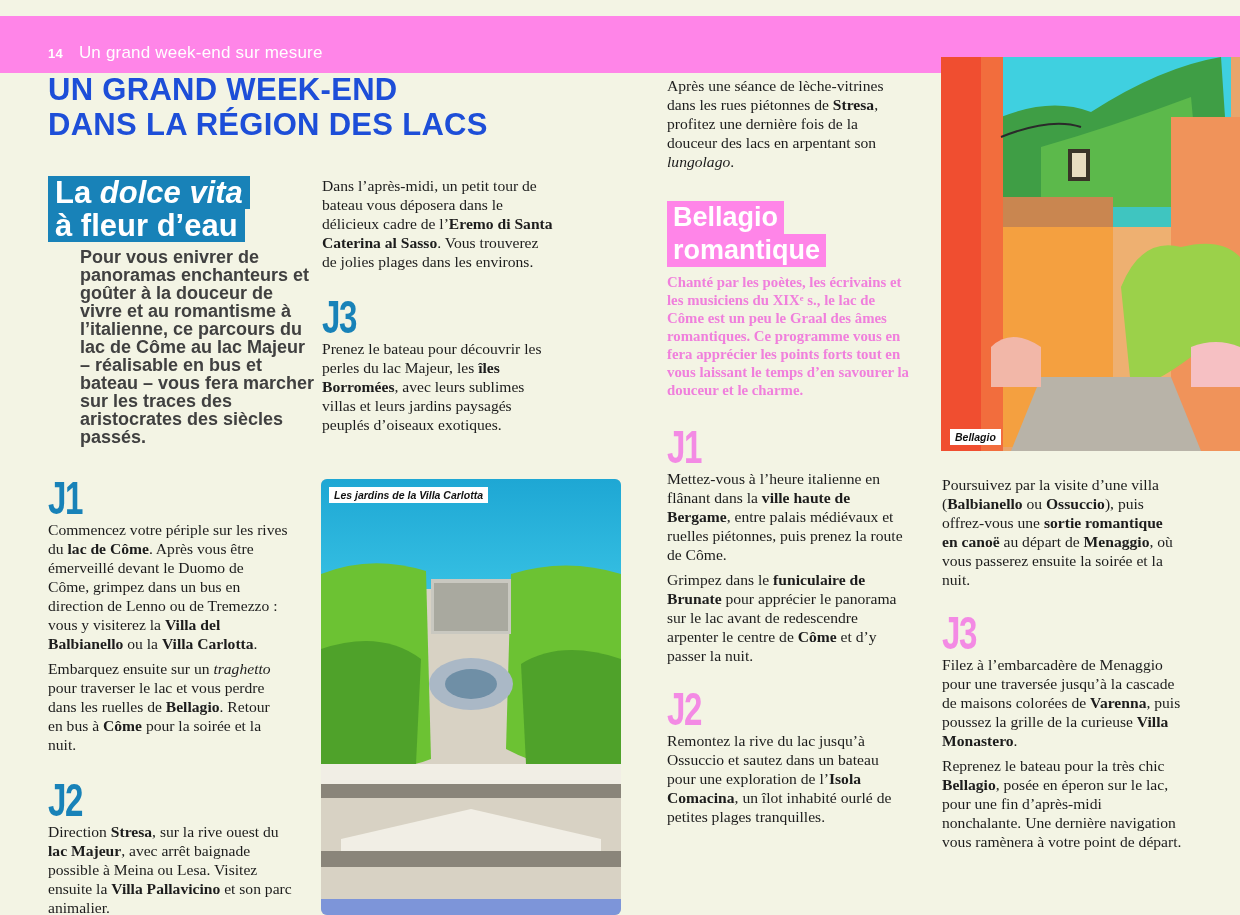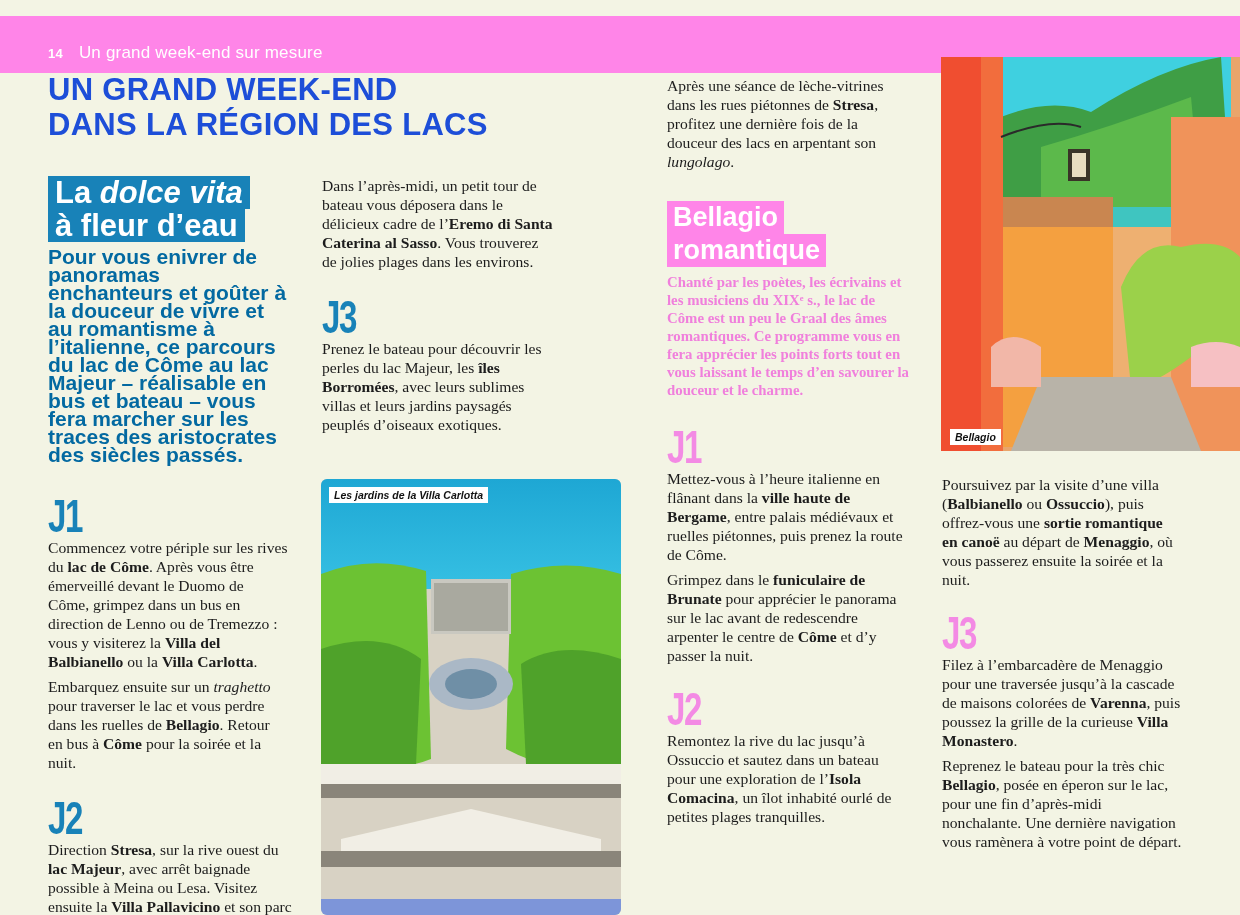--- a/index.html
+++ b/index.html
@@ -14,21 +14,21 @@
 
   .main-title { position: absolute; left: 48px; top: 72px; font-family: "Liberation Sans", sans-serif; font-weight: bold; font-size: 31px; line-height: 35px; color: #1d4ed8; letter-spacing: 0.3px; }
 
   .col { position: absolute; font-size: 15.6px; line-height: 19px; }
   .col p { margin-bottom: 6px; }
   .col b { font-weight: bold; }
 
   .blue-head { display: inline-block; background: #1882b8; color: #fff; font-family: "Liberation Sans", sans-serif; font-weight: bold; font-size: 31px; line-height: 33px; padding: 0 7px; }
   .pink-head { display: inline-block; background: #ff85e8; color: #fff; font-family: "Liberation Sans", sans-serif; font-weight: bold; font-size: 27px; line-height: 33px; padding: 0 6px; }
 
-  .lead-blue { color: #0369a1; font-family: "Liberation Sans", sans-serif; font-weight: bold; font-size: 21px; line-height: 18px; margin-top: 6px; }
+  .lead-blue { color: #404040; font-family: "Liberation Sans", sans-serif; font-weight: bold; font-size: 18px; line-height: 18px; margin-top: 6px; margin-left: 32px; }
   .lead-pink { color: #f07fdc; font-family: Liberation Serif, serif; font-weight: bold; font-size: 14.8px; line-height: 18px; margin-top: 6px; }
 
   .day { font-family: "Liberation Sans", sans-serif; font-weight: bold; font-size: 46px; line-height: 44px; transform: scaleX(0.72); transform-origin: left; letter-spacing: -2px; }
   .day.blue { color: #1882b8; }
   .day.pink { color: #f38ae4; }
 
   .photo { position: absolute; overflow: hidden; }
   .caption { position: absolute; background: #fff; color: #111; font-family: "Liberation Sans", sans-serif; font-weight: bold; font-style: italic; font-size: 10.5px; padding: 2px 5px; }
 </style>
 </head>

